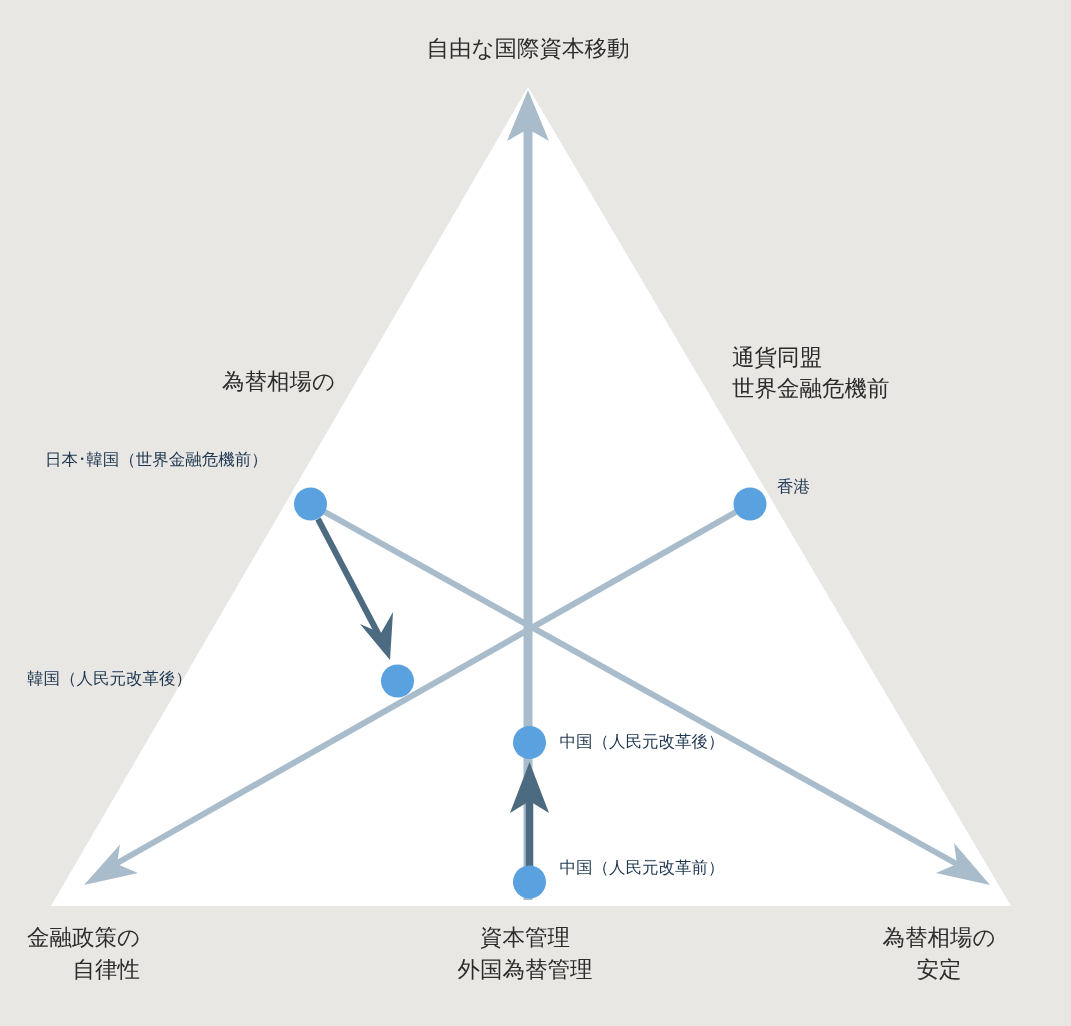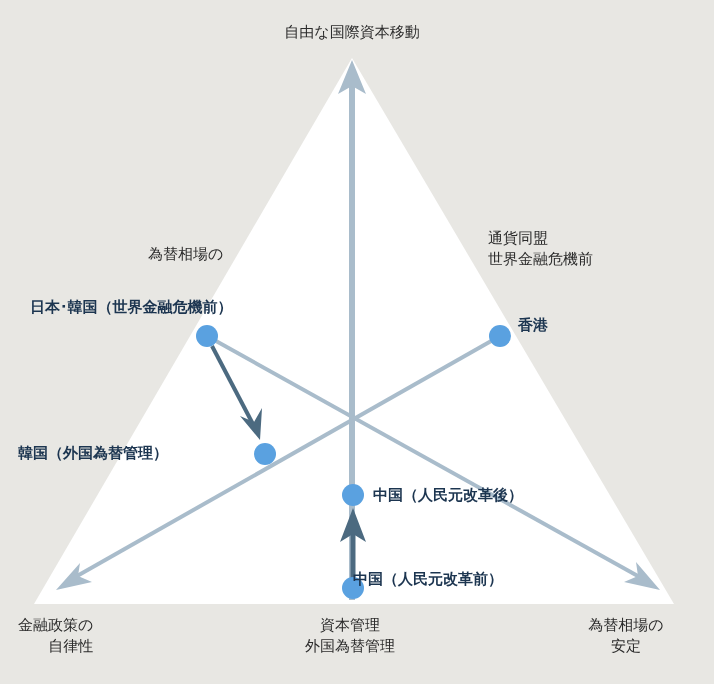--- a/index.html
+++ b/index.html
@@ -24,22 +24,22 @@
   .lbl {
     position: absolute;
     color: #2b2b2b;
     font-size: 15px;
     line-height: 21px;
     white-space: nowrap;
   }
   .lbl-strong {
     position: absolute;
     color: #1c3550;
-    font-size: 15px;
-    font-weight: bold;
+    font-size: 11px;
+    font-weight: normal;
     line-height: 22px;
     white-space: nowrap;
   }
   .center { text-align: center; }
   .right { text-align: center; }
 </style>
 </head>
 <body>
 
 <div id="diagram">
@@ -95,20 +95,20 @@
   </div>
 
   <div class="lbl right" style="left:560px; top:615px; width:132px;">
     <div>為替相場の</div>
     <div>安定</div>
   </div>
 
   
   <div class="lbl-strong" style="left:30px; top:296px;">日本･韓国（世界金融危機前）</div>
 
-  <div class="lbl-strong" style="left:18px; top:442px;">韓国（外国為替管理）</div>
+  <div class="lbl-strong" style="left:18px; top:442px;">韓国（人民元改革後）</div>
 
   <div class="lbl-strong" style="left:518px; top:314px;">香港</div>
 
   <div class="lbl-strong" style="left:373px; top:484px;">中国（人民元改革後）</div>
 
-  <div class="lbl-strong" style="left:353px; top:568px;text-align:right;">中国（人民元改革前）</div>
+  <div class="lbl-strong" style="left:373px; top:568px;text-align:right;">中国（人民元改革前）</div>
 </div>
 
 </body></html>

